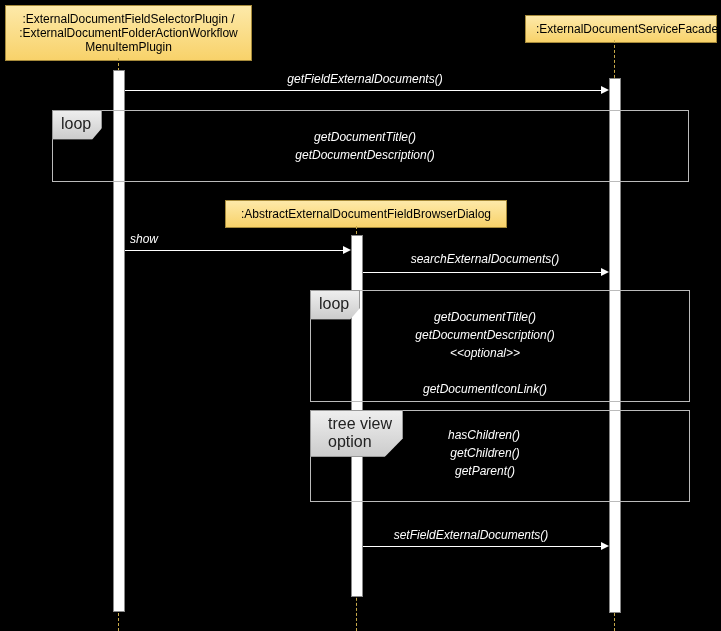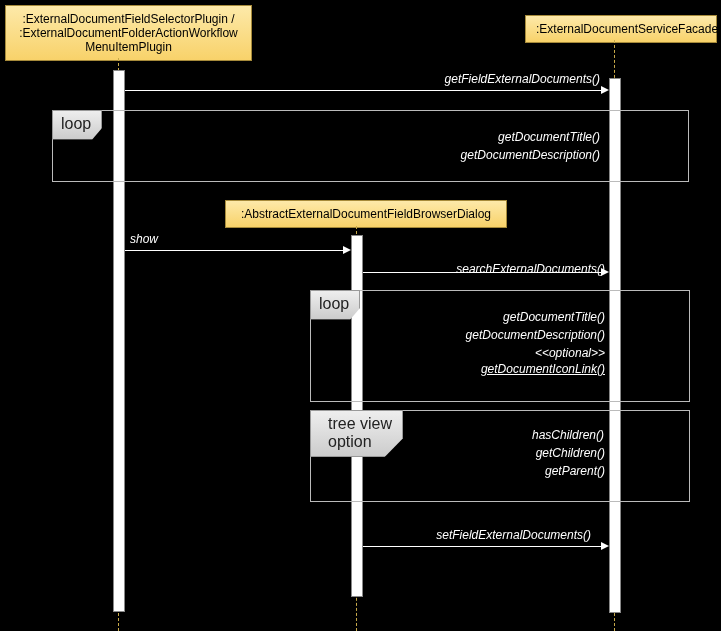--- a/index.html
+++ b/index.html
@@ -30,21 +30,21 @@
     position: absolute;
     width: 10px;
     background: #fff;
     border: 1px solid #888;
   }
   .msg {
     position: absolute;
     color: #fff;
     font-size: 12px;
     font-style: italic;
-    text-align: right;
+    text-align: center;
   }
   .fragment {
     position: absolute;
     border: 1px solid #bbb;
     background: rgba(0,0,0,0);
   }
   .fragment-label {
     position: absolute;
     background: linear-gradient(#eee,#ccc);
     color: #222;
@@ -93,31 +93,31 @@
 <div class="fragment" style="left:52px; top:110px; width:635px; height:70px;"></div>
 <div class="fragment-label" style="left:52px; top:110px;">loop</div>
 
 <div class="msg" style="left:130px; top:130px; width:470px;">getDocumentTitle()</div>
 <div class="msg" style="left:130px; top:148px; width:470px;">getDocumentDescription()</div>
 
 <div class="msg" style="left:130px; top:232px; width:210px; text-align:left;">show</div>
 <div class="arrow-line" style="left:125px; top:250px; width:222px;"></div>
 <div class="arrow-head right" style="left:343px; top:246px;"></div>
 
-<div class="msg" style="left:365px; top:262px; width:240px;">searchExternalDocuments()</div>
+<div class="msg" style="left:365px; top:252px; width:240px;">searchExternalDocuments()</div>
 <div class="arrow-line" style="left:363px; top:272px; width:242px;"></div>
 <div class="arrow-head right" style="left:601px; top:268px;"></div>
 
 <div class="fragment" style="left:310px; top:290px; width:378px; height:110px;"></div>
 <div class="fragment-label" style="left:310px; top:290px;">loop</div>
 
 <div class="msg" style="left:365px; top:310px; width:240px;">getDocumentTitle()</div>
 <div class="msg" style="left:365px; top:328px; width:240px;">getDocumentDescription()</div>
 <div class="msg" style="left:365px; top:346px; width:240px;">&lt;&lt;optional&gt;&gt;</div>
-<div class="msg" style="left:365px; top:362px; width:240px;text-decoration:underline;">getDocumentIconLink()</div>
+<div class="msg" style="left:365px; top:382px; width:240px;">getDocumentIconLink()</div>
 
 <div class="fragment" style="left:310px; top:410px; width:378px; height:90px;"></div>
 <div class="fragment-label" style="left:310px; top:410px; white-space:pre;padding-left:17px;">tree view
 option</div>
 
 <div class="msg" style="left:364px; top:428px; width:240px;">hasChildren()</div>
 <div class="msg" style="left:365px; top:446px; width:240px;">getChildren()</div>
 <div class="msg" style="left:365px; top:464px; width:240px;">getParent()</div>
 
 <div class="msg" style="left:351px; top:528px; width:240px;">setFieldExternalDocuments()</div>

